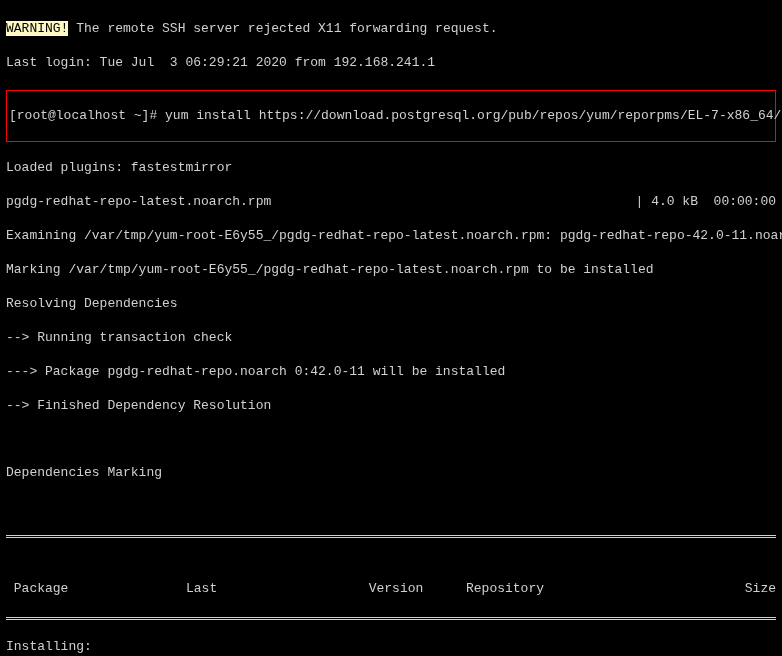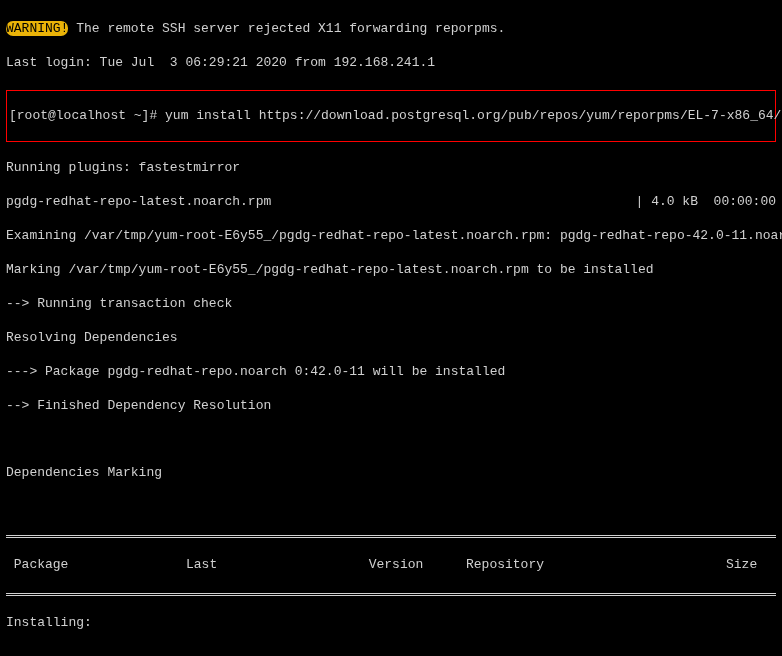--- a/index.html
+++ b/index.html
@@ -10,52 +10,52 @@
   width: 782px;
 }
 .terminal {
   background: #000;
   color: #d0d0d0;
   padding: 4px 6px;
   line-height: 1.3;
   white-space: pre;
   overflow: hidden;
 }
-.warning { background: #eab308; color: #000; display: inline; border-radius: 7px; }
+.warning { background: #fef9c3; color: #000; display: inline; }
 .red-box {
   border: 1px solid #ff0000;
   display: block;
   padding: 0 2px;
   margin: 1px 0;
 }
-.row { display: flex; }
+.row { display: flex; margin-top: 24px; }
 .c-pkg { width: 180px; }
 .c-arch { width: 140px; }
 .c-ver { width: 140px; text-align: center; }
 .c-repo { width: 260px; }
-.c-size { flex: 1; }
+.c-size { flex: 1; text-align: right; }
 .hr-dbl { border-top: 3px double #d0d0d0; margin: 2px 0; }
 .ln { min-height: 17px; }
 .right { float: right; }
 </style>
 </head>
 <body>
 
 <div class="terminal">
-<div class="ln"><span class="warning">WARNING!</span><span> The remote SSH server rejected X11 forwarding reporpms.</span></div>
+<div class="ln"><span class="warning">WARNING!</span><span> The remote SSH server rejected X11 forwarding request.</span></div>
 <div class="ln">Last login: Tue Jul  3 06:29:21 2020 from 192.168.241.1</div>
 <div class="red-box">
 <div class="ln"><span>[root@localhost ~]# </span><span>yum install https://download.postgresql.org/pub/repos/yum/reporpms/EL-7-x86_64/pgdg-red</span></div>
 </div>
-<div class="ln">Running plugins: fastestmirror</div>
+<div class="ln">Loaded plugins: fastestmirror</div>
 <div class="ln"><span>pgdg-redhat-repo-latest.noarch.rpm</span><span class="right">| 4.0 kB  00:00:00</span></div>
 <div class="ln">Examining /var/tmp/yum-root-E6y55_/pgdg-redhat-repo-latest.noarch.rpm: pgdg-redhat-repo-42.0-11.noarch</div>
 <div class="ln">Marking /var/tmp/yum-root-E6y55_/pgdg-redhat-repo-latest.noarch.rpm to be installed</div>
+<div class="ln">Resolving Dependencies</div>
 <div class="ln">--&gt; Running transaction check</div>
-<div class="ln">Resolving Dependencies</div>
 <div class="ln">---&gt; Package pgdg-redhat-repo.noarch 0:42.0-11 will be installed</div>
 <div class="ln">--&gt; Finished Dependency Resolution</div>
 <div class="ln">&nbsp;</div>
 <div class="ln">Dependencies Marking</div>
 <div class="ln">&nbsp;</div>
 <div class="hr-dbl"></div>
 <div class="row">
   <div class="c-pkg"> Package</div>
   <div class="c-arch">Last</div>
   <div class="c-ver">Version</div>

